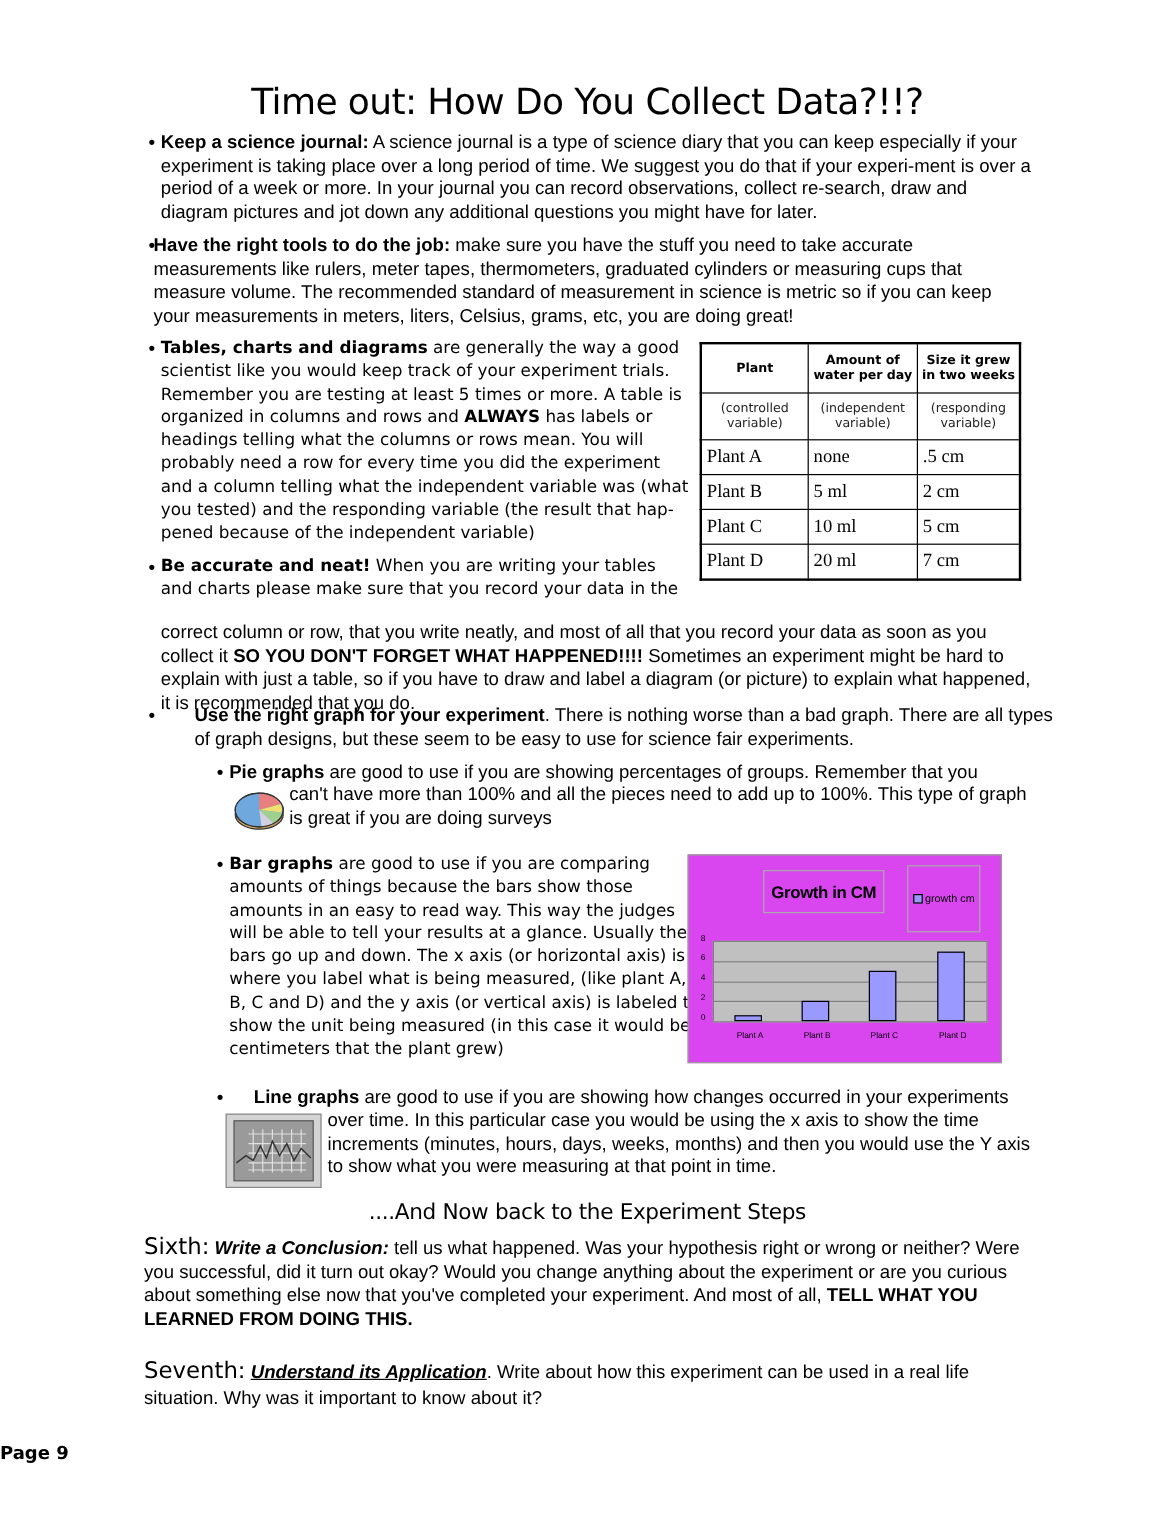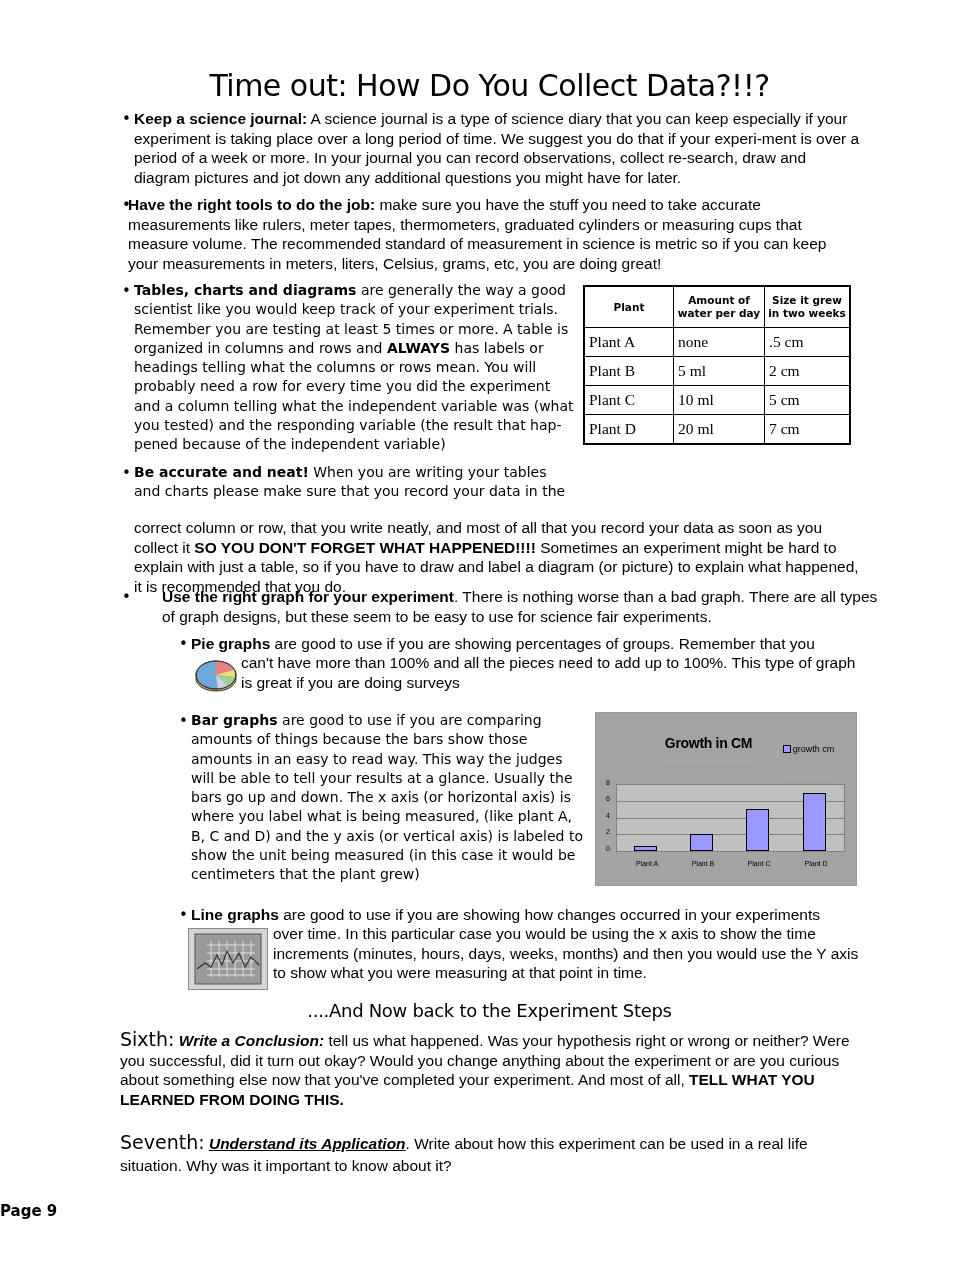--- a/index.html
+++ b/index.html
@@ -29,22 +29,22 @@
     height: 40px; text-align: center; vertical-align: middle; line-height: 13px; padding: 0 2px;
   }
   .data-table td.sub {
     font-family: "DejaVu Sans", sans-serif; font-size: 10.5px; text-align: center;
     height: 36px; line-height: 13px; color: #222;
   }
   .data-table td.val {
     font-family: "Liberation Serif", serif; font-size: 15.5px; height: 26px; padding-left: 4px;
   }
   .chart-frame {
-    position: absolute; left: 595px; top: 712px; width: 260px; height: 172px;
-    border: 1px solid #999; background: #a3a3a3;
+    position: absolute; left: 573px; top: 712px; width: 260px; height: 172px;
+    border: 1px solid #999; background: #d946ef;
   }
   .chart-title {
     position: absolute; left: 62px; top: 12px; width: 99px; height: 34px;
     border: 1px solid #aaa; font-family: "Liberation Sans", sans-serif; font-weight: bold;
     font-size: 14px; display: flex; align-items: center; justify-content: center; letter-spacing: -0.3px;
   }
   .chart-legend {
     position: absolute; left: 182px; top: 8px; width: 59px; height: 54px;
     border: 1px solid #aaa; font-family: "Liberation Sans", sans-serif; font-size: 9px;
     display: flex; align-items: center; justify-content: center; gap: 2px;
@@ -97,20 +97,25 @@
   <b>ALWAYS</b>
   <span>has labels or headings telling what the columns or rows mean.  You will probably need a row for every time you did the experiment and a column telling what the independent variable was (what you tested)  and the responding variable (the result that hap-pened because of the independent variable)</span>
 </div>
 
 <table class="data-table">
   <tbody>
       <tr>
     <th style="width:84px">Plant</th>
     <th style="width:86px">Amount of water per day</th>
     <th>Size it grew in two weeks</th>
+  </tr>
+  <tr>
+    <td class="sub">(controlled variable)</td>
+    <td class="sub">(independent variable)</td>
+    <td class="sub">(responding variable)</td>
   </tr>
   <tr>
     <td class="val">Plant A</td>
     <td class="val">none</td>
     <td class="val">.5 cm</td>
   </tr>
   <tr>
     <td class="val">Plant B</td>
     <td class="val">5 ml</td>
     <td class="val">2 cm</td>
@@ -188,21 +193,21 @@
     <div class="bar" style="left:129px;height:42px;"></div>
     <div class="bar" style="left:186px;height:58px;"></div>
   </div>
   <span class="x-tick" style="left:26px;">Plant A</span>
   <span class="x-tick" style="left:82px;">Plant B</span>
   <span class="x-tick" style="left:138px;">Plant C</span>
   <span class="x-tick" style="left:195px;">Plant D</span>
 </div>
 
 <span class="bullet" style="left:179px;top:906px;">•</span>
-<div class="para" style="left:191px;top:905px;width:670px;">
+<div class="para" style="left:191px;top:905px;width:670px;text-align:center;">
   <b>Line graphs</b>
   <span>are good to use if you are showing how changes occurred in your experiments</span>
 </div>
 <div class="line-icon">
   <svg width="78" height="60" viewBox="0 0 78 60">
     <rect x="6" y="5" width="66" height="50" fill="#9a9a9a" stroke="#555" stroke-width="1"></rect>
     <g stroke="#e0e0e0" stroke-width="1">
       <line x1="22" y1="12" x2="22" y2="48"></line>
         <line x1="30" y1="12" x2="30" y2="48"></line>
       <line x1="38" y1="12" x2="38" y2="48"></line>

